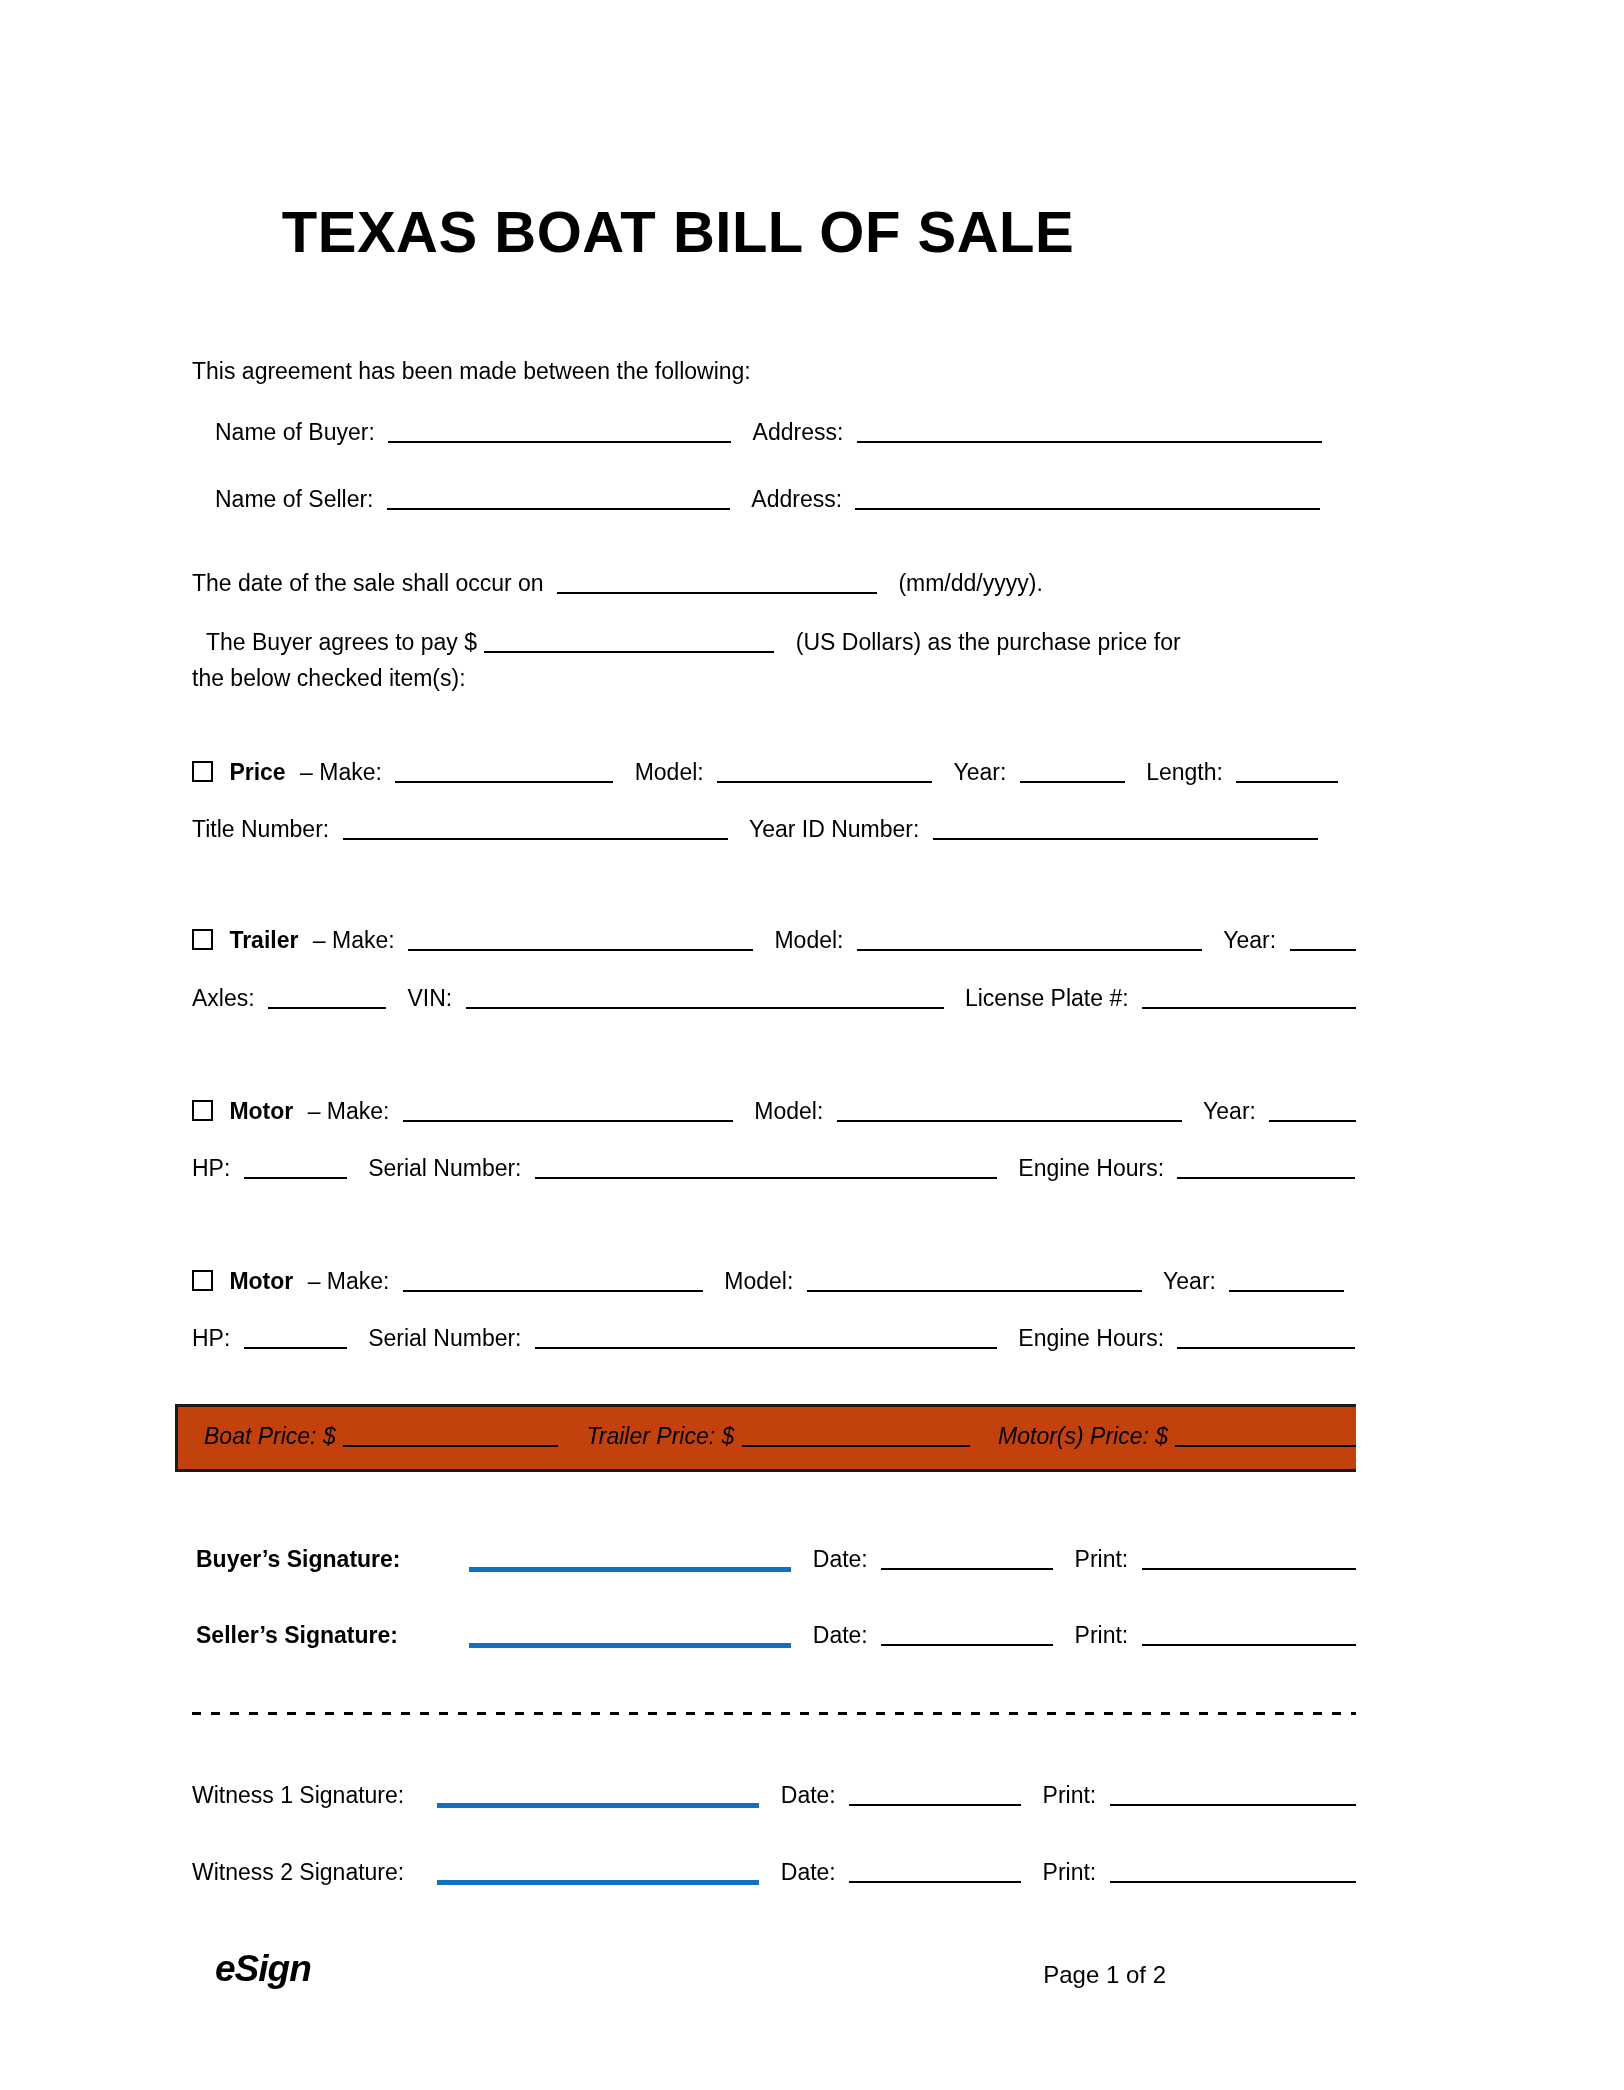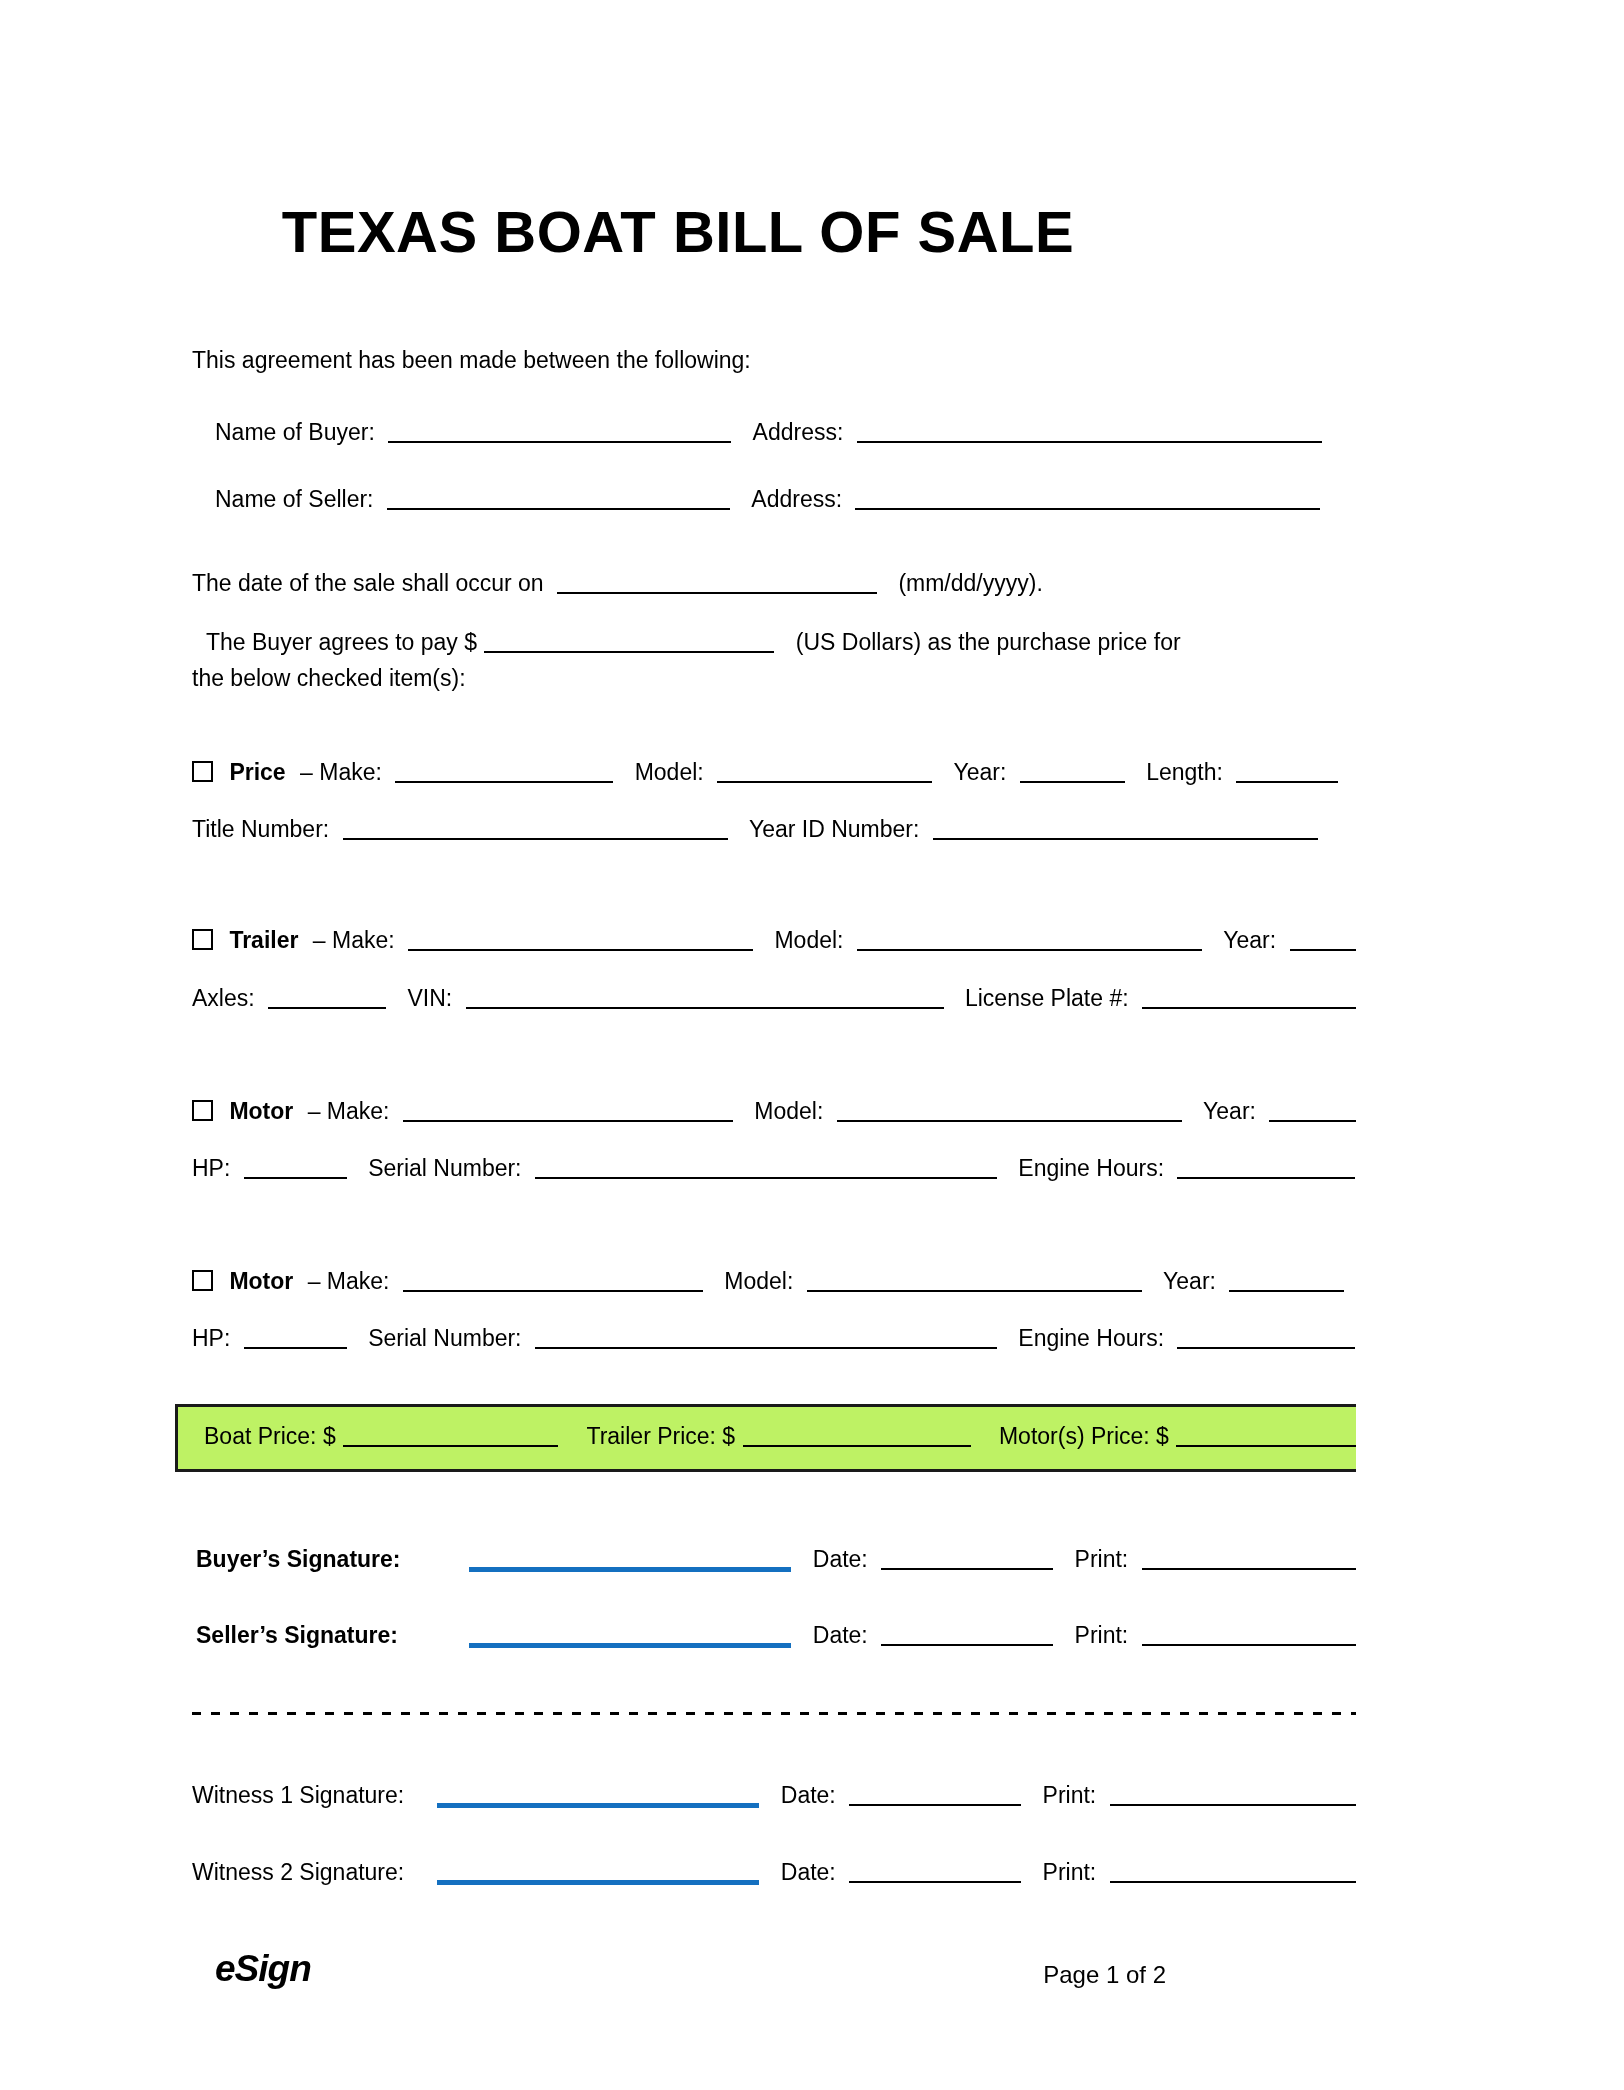--- a/index.html
+++ b/index.html
@@ -86,21 +86,21 @@
     font-size:24px;
   }
 </style>
 </head>
 <body>
 
 <div class="page">
 
   <div class="title-row" style="top:198px">TEXAS BOAT BILL OF SALE</div>
 
-  <div class="row" style="top:345px;left:192px">This agreement has been made between the following:</div>
+  <div class="row" style="top:356px;left:192px">This agreement has been made between the following:</div>
 
   <div class="row" style="top:417px;left:215px">
     <span class="lbl">Name of Buyer:</span>
     <span class="blank" style="width:343px"></span>
     <span class="lbl ml">Address:</span>
     <span class="blank" style="width:465px"></span>
   </div>
 
   <div class="row" style="top:484px;left:215px">
     <span class="lbl">Name of Seller:</span>
@@ -195,21 +195,21 @@
 
   <div class="row" style="top:1323px;left:192px">
     <span class="lbl">HP:</span>
     <span class="blank" style="width:103px"></span>
     <span class="lbl ml">Serial Number:</span>
     <span class="blank" style="width:462px"></span>
     <span class="lbl ml">Engine Hours:</span>
     <span class="blank" style="width:178px"></span>
   </div>
 
-  <div class="price-box" style="background: #bef264;">
+  <div class="price-box" style="background: #c2410c; font-style: italic;">
     <div class="price-box-inner">
       <span class="lbl">Boat Price: $</span>
       <span class="blank nogap" style="width:215px"></span>
       <span class="lbl" style="margin-left:22px">Trailer Price: $</span>
       <span class="blank nogap" style="width:228px"></span>
       <span class="lbl" style="margin-left:22px">Motor(s) Price: $</span>
       <span class="blank nogap" style="width:198px"></span>
     </div>
   </div>
 

